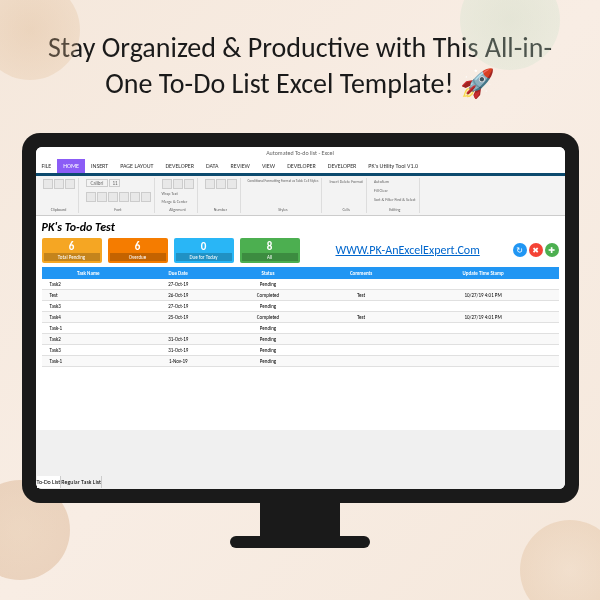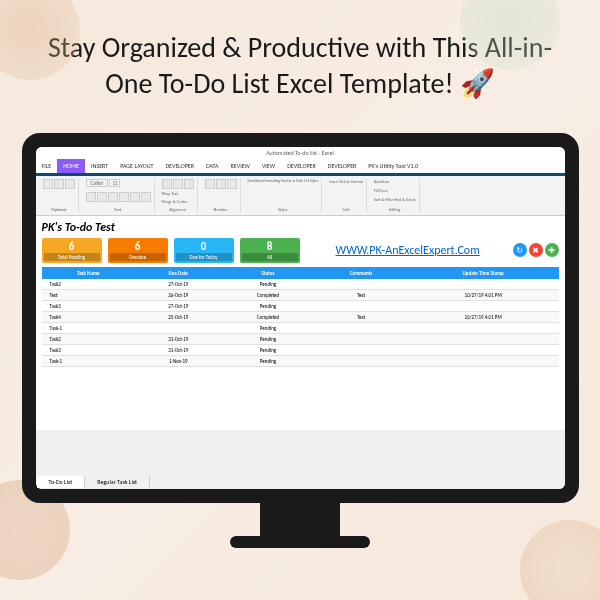--- a/index.html
+++ b/index.html
@@ -40,21 +40,21 @@
 .ab1 { background: #2196f3; }
 .ab2 { background: #f44336; }
 .ab3 { background: #4caf50; }
 .dtable { width: 100%; border-collapse: collapse; font-size: 5px; }
 .dtable thead { background: #2196f3; color: #fff; }
 .dtable th { padding: 3px 4px; text-align: center; font-weight: 600; }
 .dtable td { padding: 2px 4px; border-bottom: 1px solid #e0e0e0; text-align: center; background: #fff; }
 .dtable td:first-child { text-align: left; padding-left: 8px; }
 .dtable tbody tr:nth-child(even) td { background: #f9f9f9; }
 .sheettabs { position: absolute; bottom: 14px; left: 14px; right: 14px; background: #f0f0f0; display: flex; font-size: 6px; padding: 1px; border-radius: 0 0 6px 6px; }
-.tab { padding: 2px 12px; border-right: 1px solid #ccc; margin-top: 45px; }
+.tab { padding: 2px 0; border-right: 1px solid #ccc; margin-top: 45px; }
 .tab.active { background: #fff; }
 </style>
 </head>
 <body>
 
 <div class="floral f1"></div>
 <div class="floral f2"></div>
 <div class="floral f3"></div>
 <div class="floral f4"></div>
 

